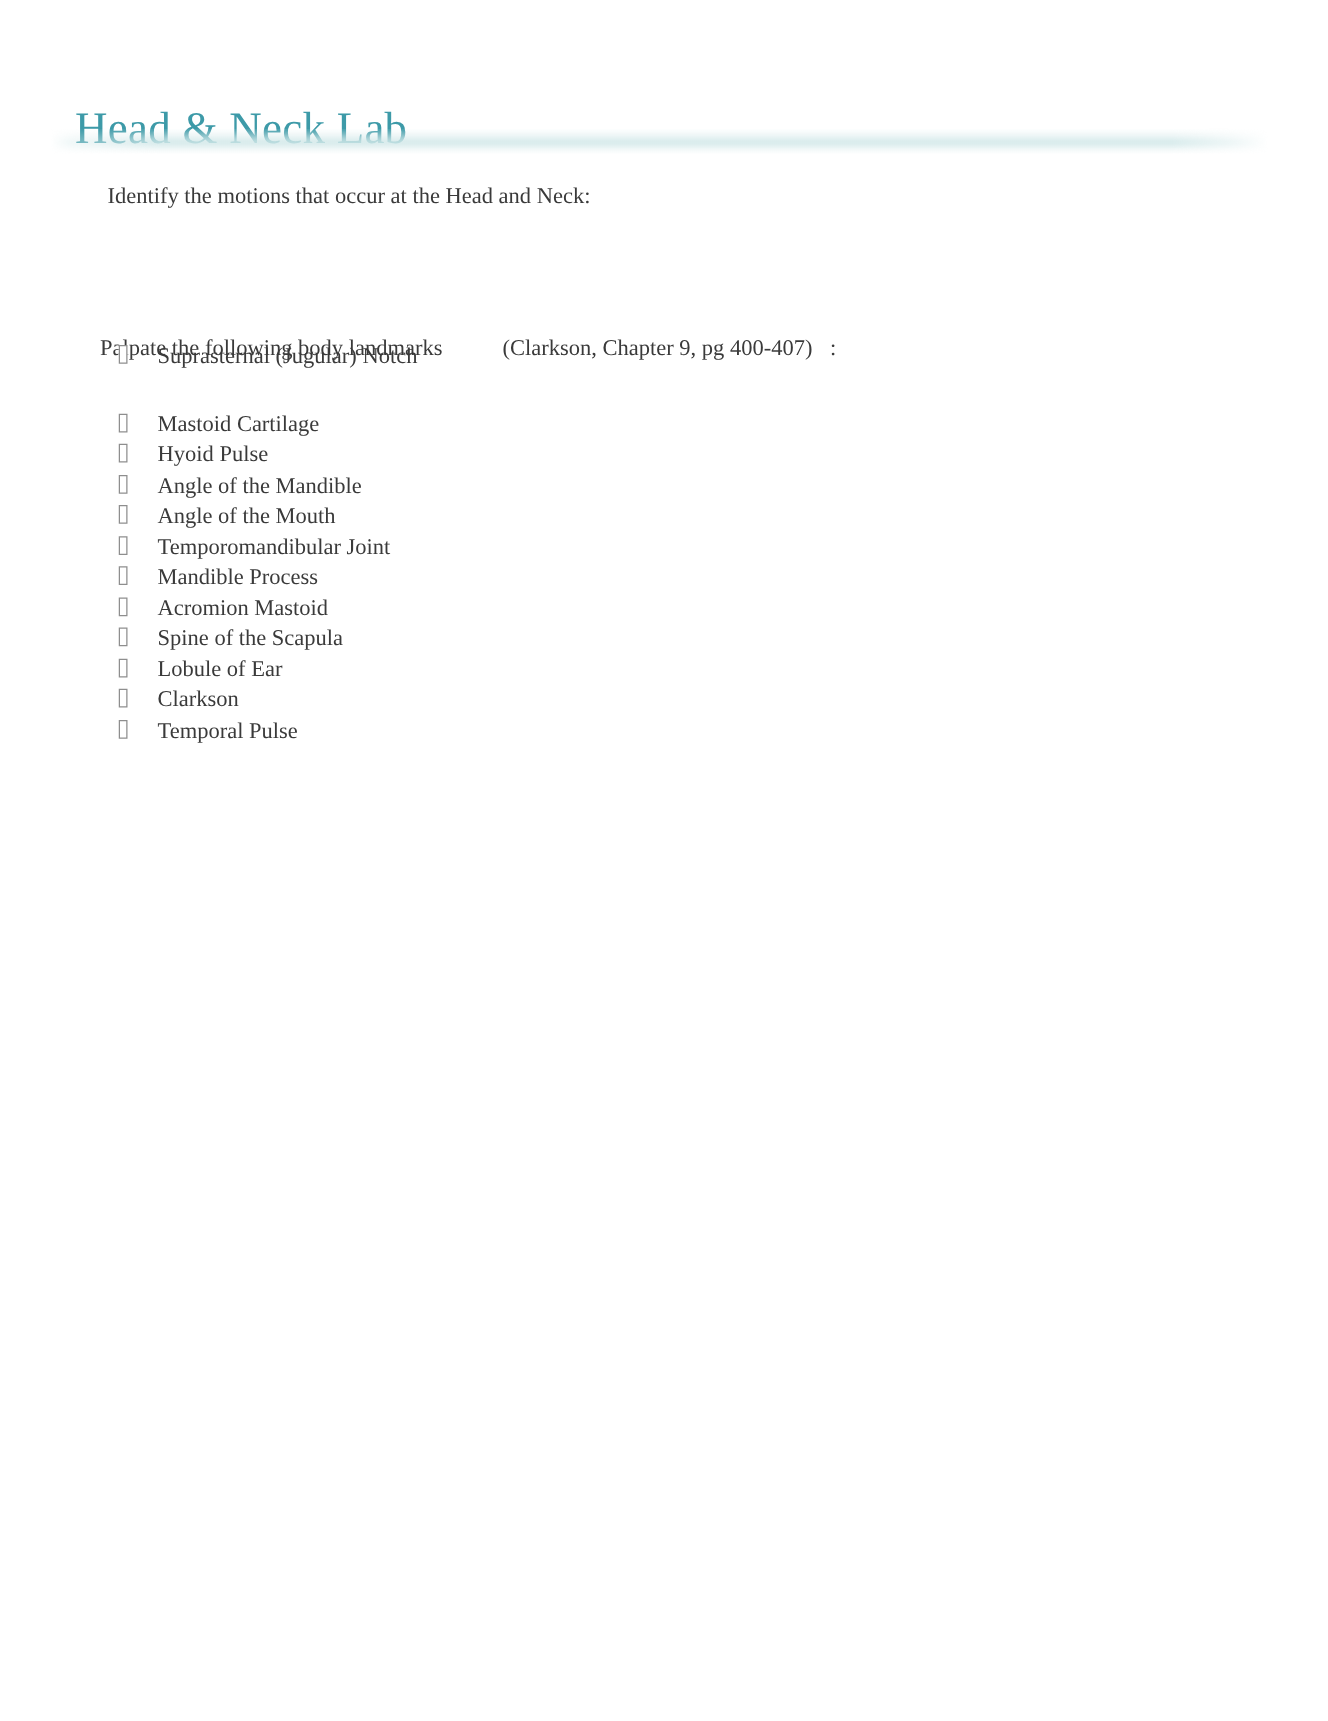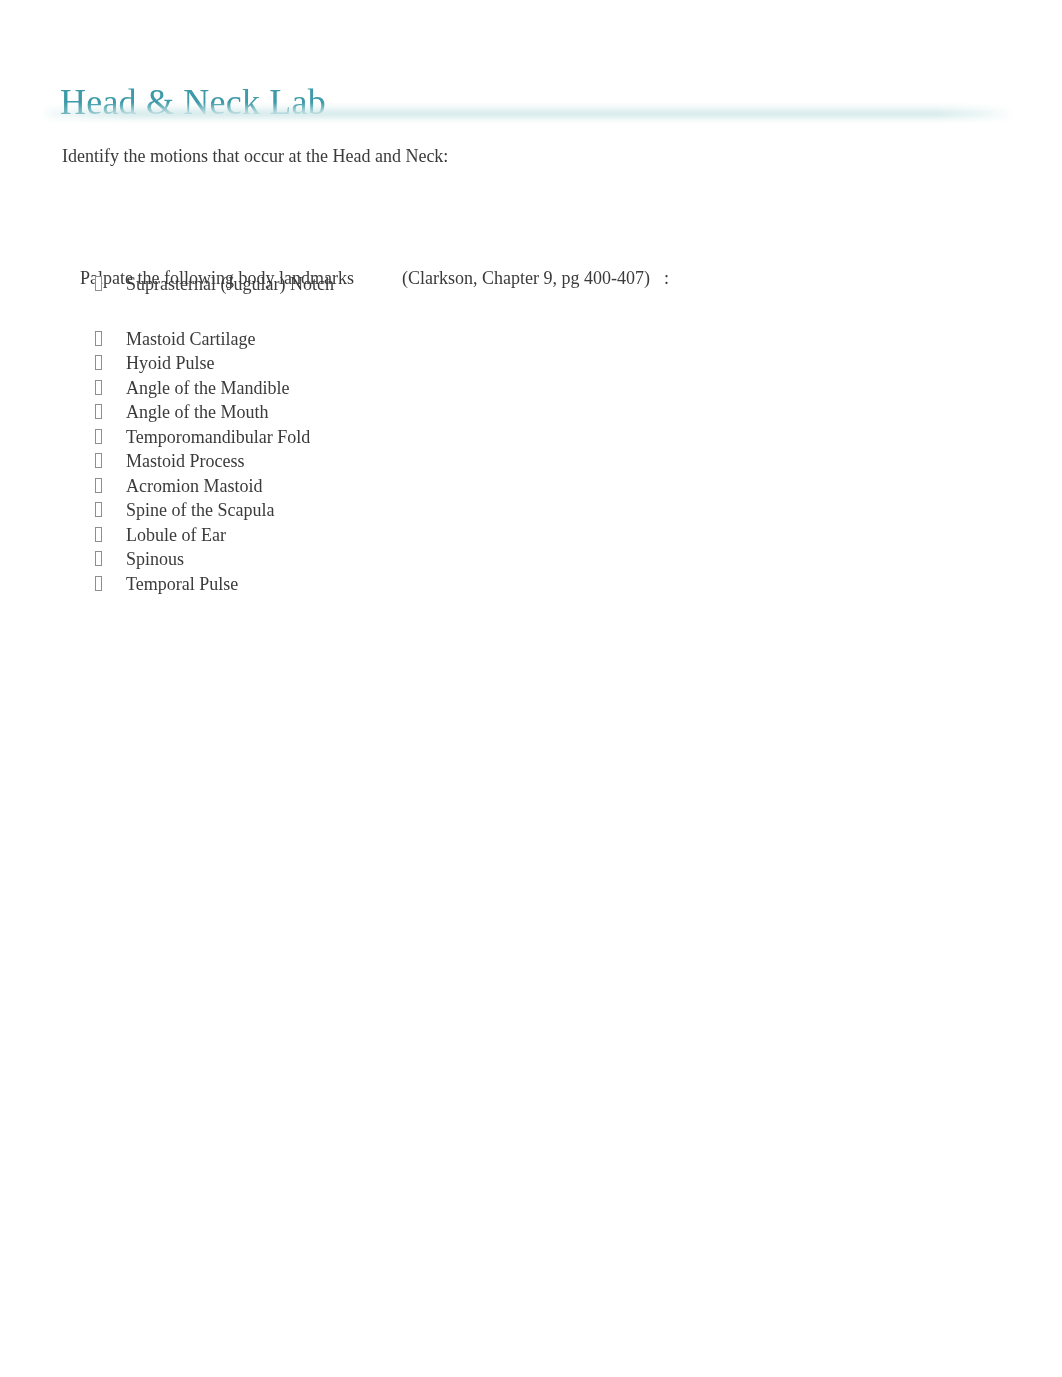--- a/index.html
+++ b/index.html
@@ -79,21 +79,21 @@
 
   
   .para {
     position: absolute;
     left: 62px;
     font-size: 18px;
     line-height: 24px;
     color: #3a3a3a;
     white-space: pre;
   }
-  .para-intro { top: 126px; }
+  .para-intro { top: 126px; margin-left: 24px; }
   .para-palpate { top: 224px; }
 
   .gap-tab { display: inline-block; width: 48px; }
   .gap-colon { display: inline-block; width: 14px; }
 
   
   .landmark-list {
     position: absolute;
     left: 0;
     top: 272px;
@@ -150,22 +150,22 @@
   <p class="para para-palpate">
     <span>Palpate the following body landmarks</span><span class="gap-tab"></span><span>(Clarkson, Chapter 9, pg 400-407)</span><span class="gap-colon"></span><span>:</span>
   </p>
 
   <ul class="landmark-list" id="landmark-list">
       <li class="landmark-item spaced-after"><span class="landmark-marker"></span><span class="landmark-label">Suprasternal (Jugular) Notch</span></li>
       <li class="landmark-item"><span class="landmark-marker"></span><span class="landmark-label">Mastoid Cartilage</span></li>
       <li class="landmark-item"><span class="landmark-marker"></span><span class="landmark-label">Hyoid Pulse</span></li>
       <li class="landmark-item"><span class="landmark-marker"></span><span class="landmark-label">Angle of the Mandible</span></li>
       <li class="landmark-item"><span class="landmark-marker"></span><span class="landmark-label">Angle of the Mouth</span></li>
-      <li class="landmark-item"><span class="landmark-marker"></span><span class="landmark-label">Temporomandibular Fold</span></li>
-      <li class="landmark-item"><span class="landmark-marker"></span><span class="landmark-label">Mastoid Process</span></li>
+      <li class="landmark-item"><span class="landmark-marker"></span><span class="landmark-label">Temporomandibular Joint</span></li>
+      <li class="landmark-item"><span class="landmark-marker"></span><span class="landmark-label">Mandible Process</span></li>
       <li class="landmark-item"><span class="landmark-marker"></span><span class="landmark-label">Acromion Mastoid</span></li>
       <li class="landmark-item"><span class="landmark-marker"></span><span class="landmark-label">Spine of the Scapula</span></li>
       <li class="landmark-item"><span class="landmark-marker"></span><span class="landmark-label">Lobule of Ear</span></li>
-      <li class="landmark-item"><span class="landmark-marker"></span><span class="landmark-label">Spinous</span></li>
+      <li class="landmark-item"><span class="landmark-marker"></span><span class="landmark-label">Clarkson</span></li>
       <li class="landmark-item"><span class="landmark-marker"></span><span class="landmark-label">Temporal Pulse</span></li>
     </ul>
 
 </div>
 
 </body></html>

